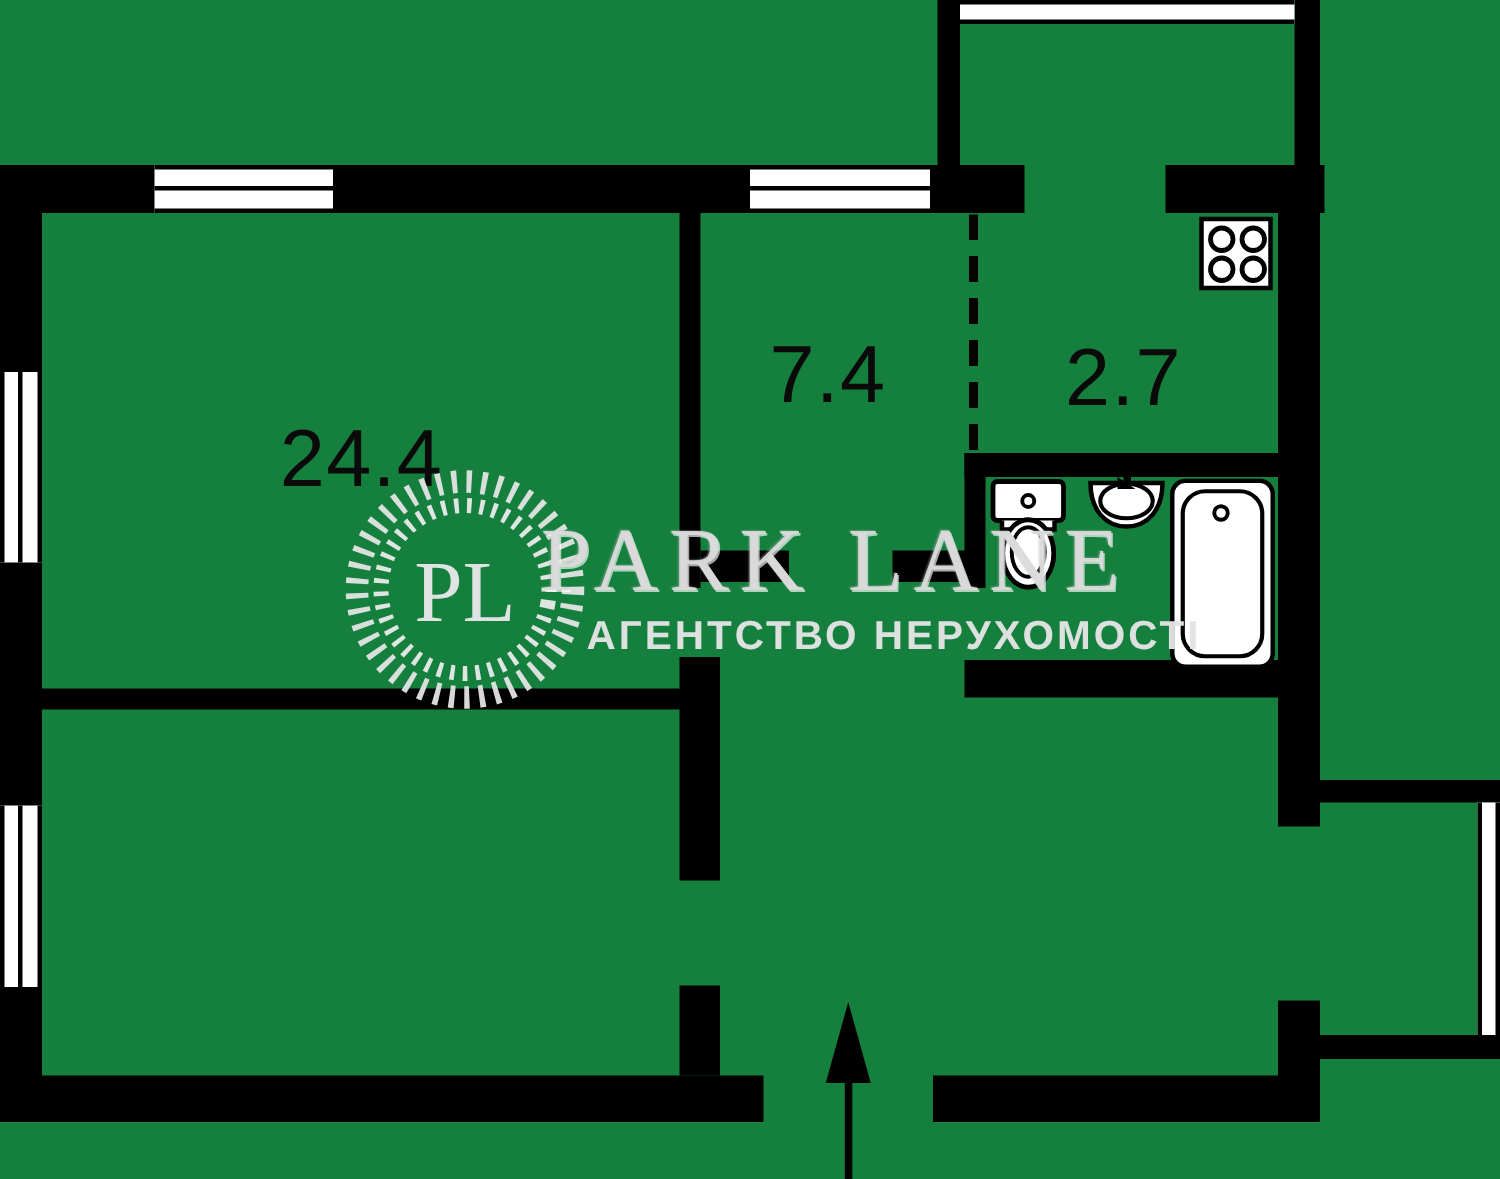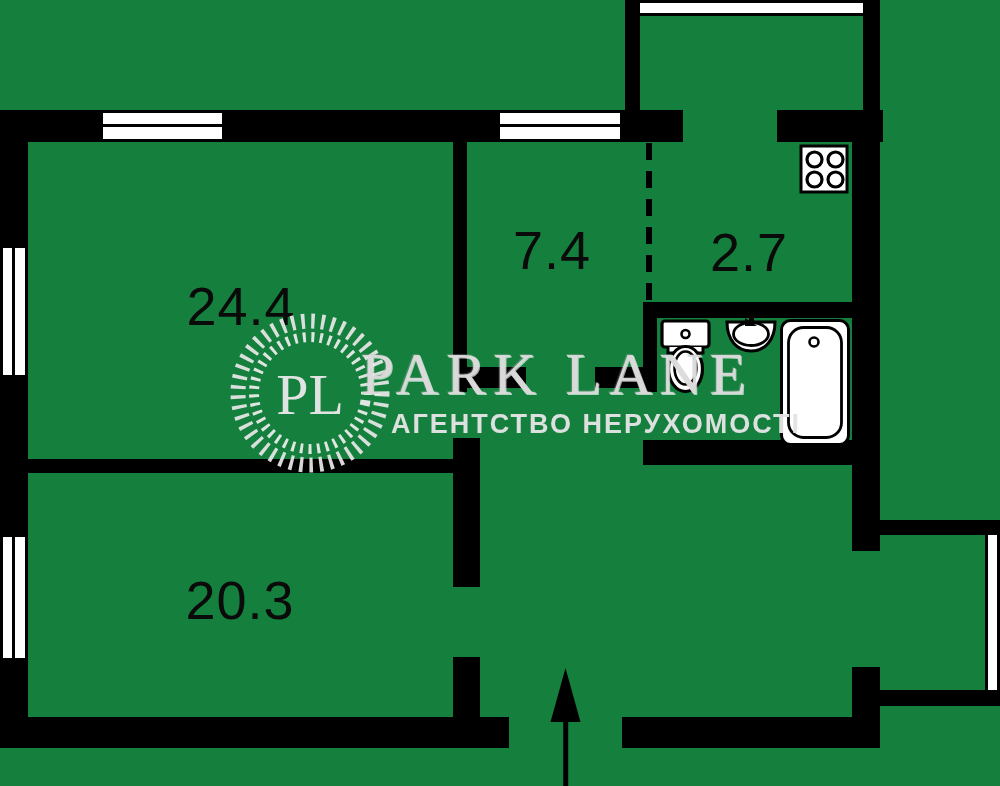--- a/index.html
+++ b/index.html
@@ -70,21 +70,20 @@
       <div class="mid"></div>
     </div>
   <div class="glaze-h" style="left:640px;top:0;width:223px;height:16px;"></div>
   <div class="glaze-v" style="left:985px;top:535px;width:15px;height:155px;"></div>
 
   <div class="dash-v" style="left:646px;top:143px;height:159px;"></div>
 
   <div class="lbl" style="left:241px;top:306px;">24.4</div>
   <div class="lbl" style="left:552px;top:250px;">7.4</div>
   <div class="lbl" style="left:749px;top:252px;">2.7</div>
-  <div class="lbl" style="left:240px;top:600px;">20.3</div>
 
   <svg class="fix" style="left:799px;top:144px;" width="50" height="50" viewBox="0 0 50 50">
     <rect x="2" y="2" width="46" height="46" fill="#ffffff" stroke="#000" stroke-width="3"></rect>
     <circle cx="15.5" cy="15.5" r="7.5" fill="none" stroke="#000" stroke-width="3.2"></circle>
     <circle cx="36.5" cy="15.5" r="7.5" fill="none" stroke="#000" stroke-width="3.2"></circle>
     <circle cx="15.5" cy="35.5" r="7.5" fill="none" stroke="#000" stroke-width="3.2"></circle>
     <circle cx="36.5" cy="35.5" r="7.5" fill="none" stroke="#000" stroke-width="3.2"></circle>
   </svg>
 
   <svg class="fix" style="left:659px;top:319px;" width="53" height="75" viewBox="0 0 53 75">

